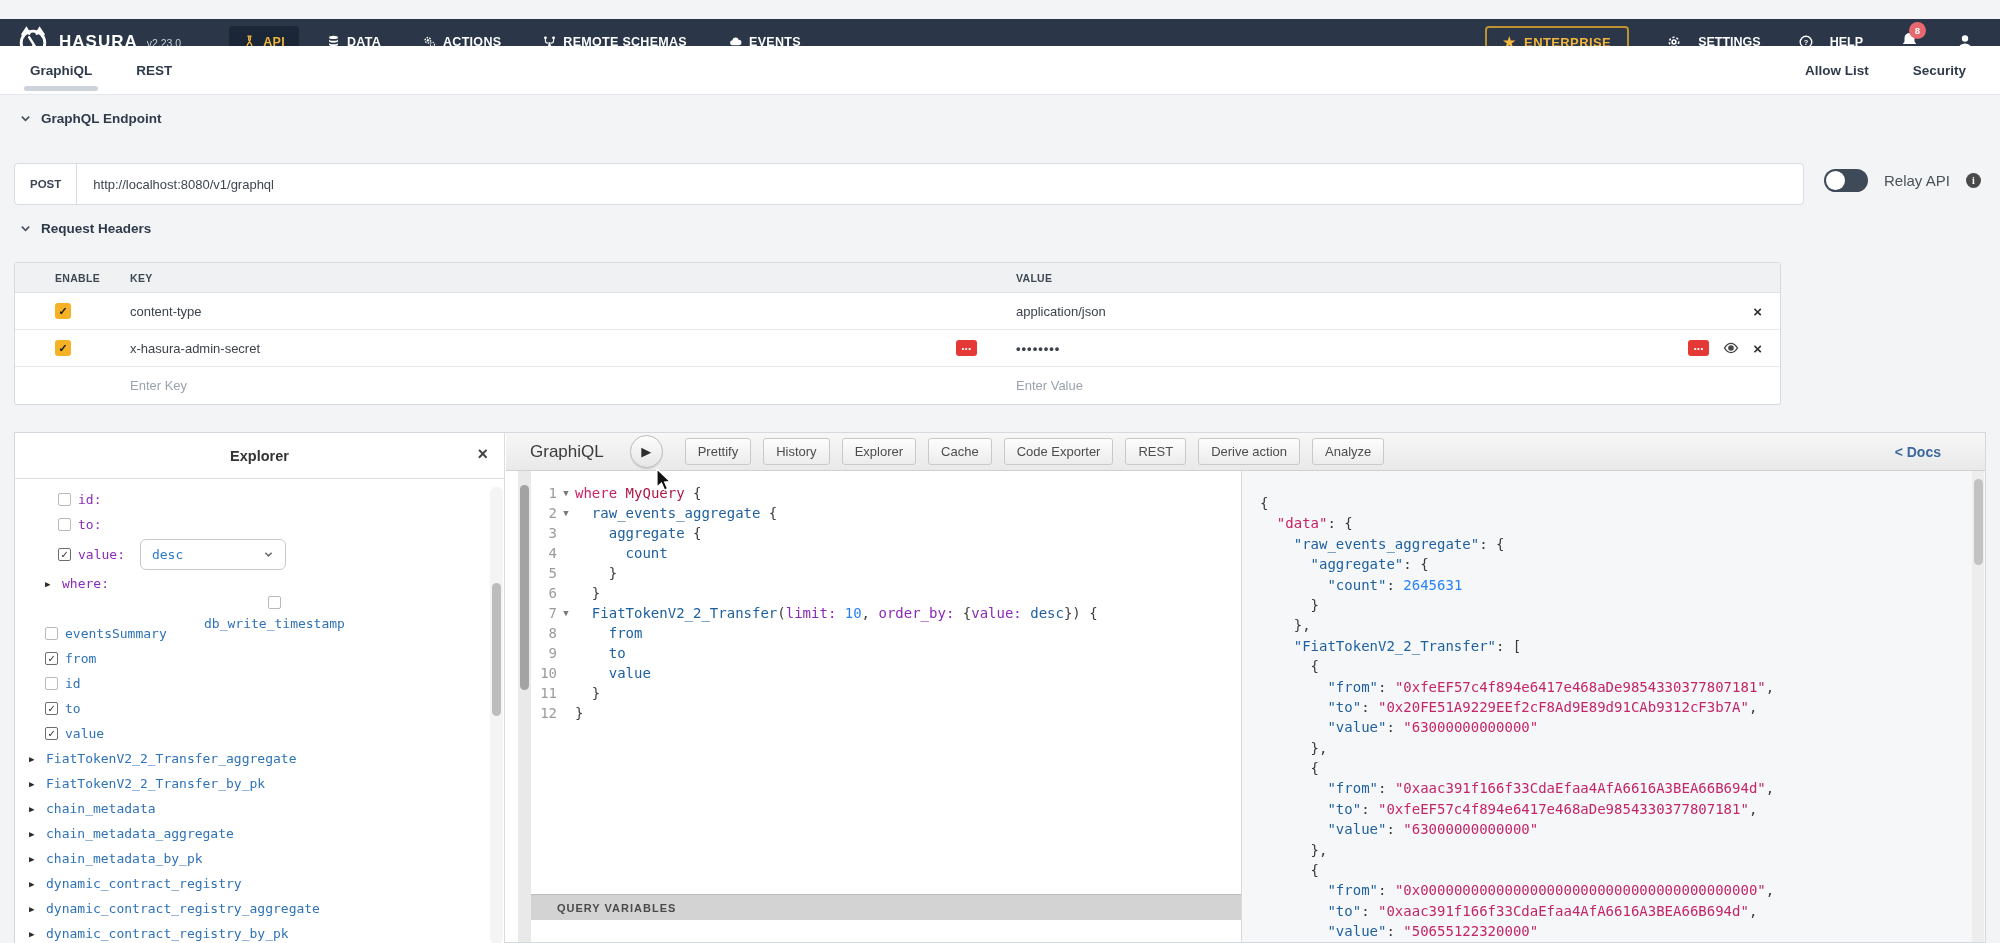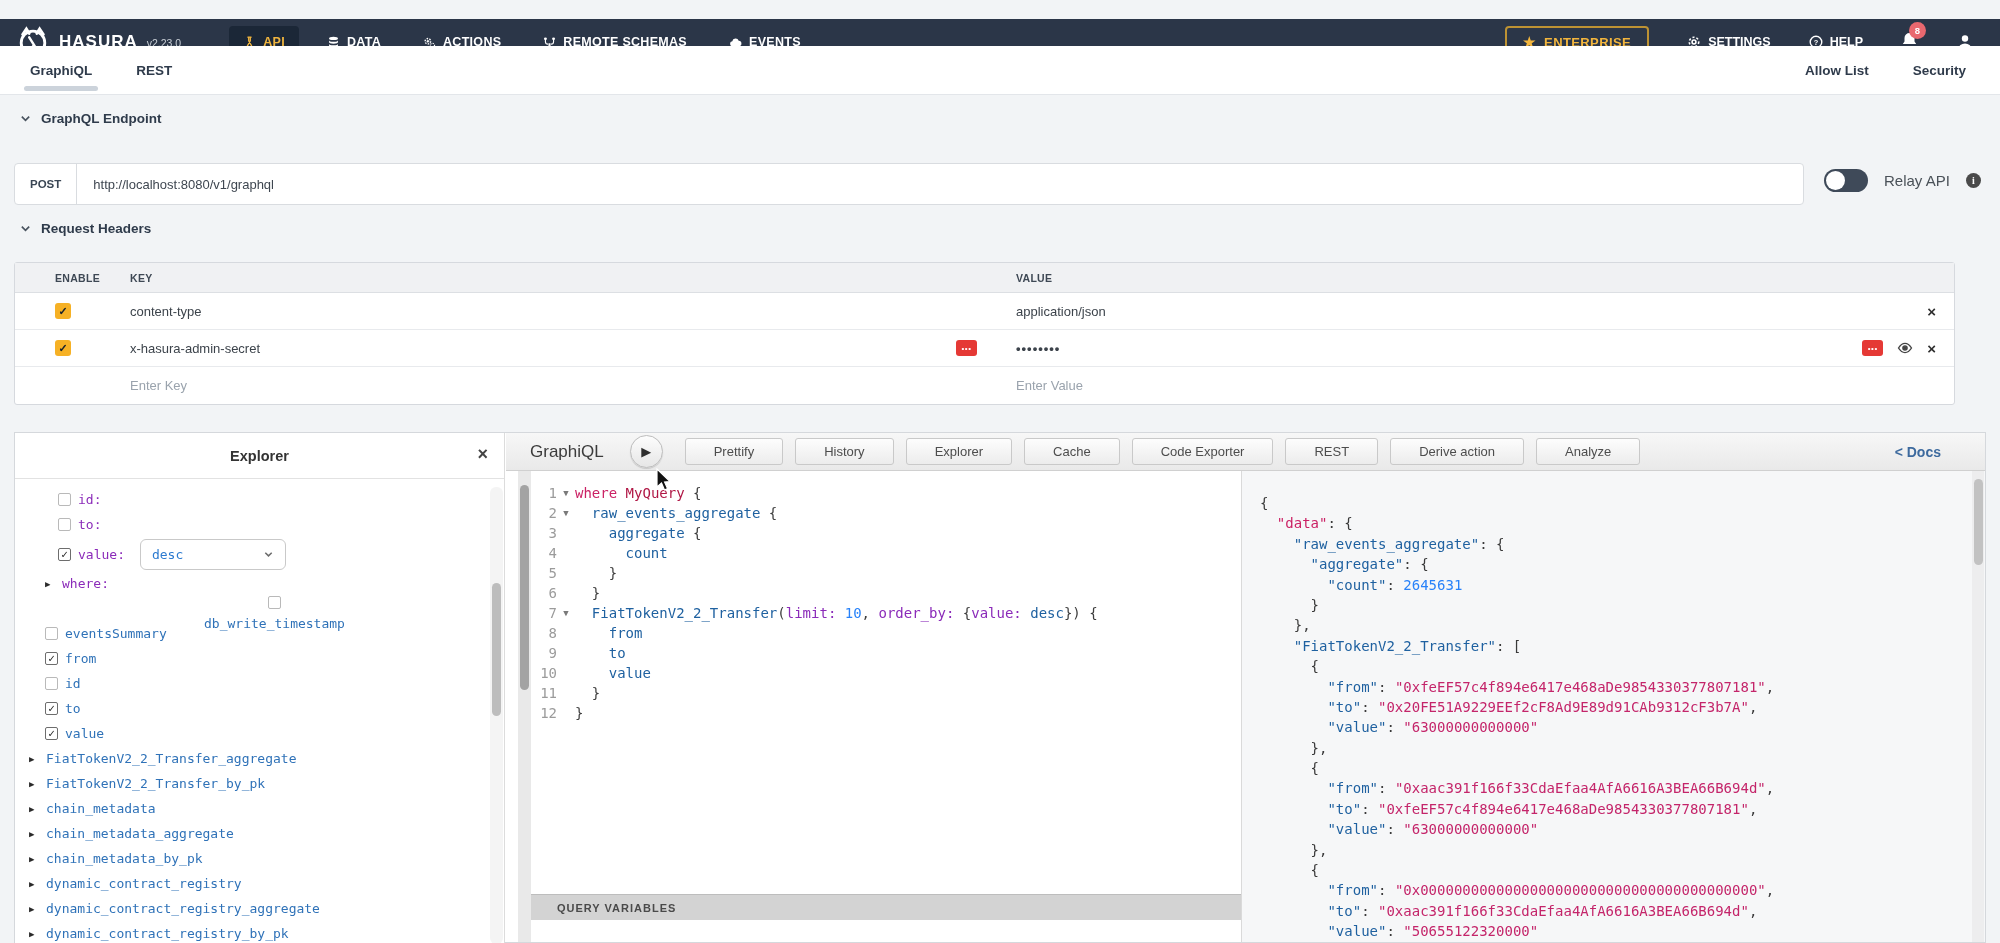--- a/index.html
+++ b/index.html
@@ -7,29 +7,29 @@
     font-family:"Liberation Sans", sans-serif; }
 
   
   #topnav { position:absolute; left:0; top:0; width:2000px; height:46px; background:#2b3648;
     display:flex; align-items:center; color:#fff;margin-top:19px; }
   #brand { display:flex; align-items:center; margin-left:16px; }
   #logo { width:34px; height:34px; }
   #brand-name { font-size:17px; font-weight:bold; letter-spacing:1px; margin-left:9px; }
   #brand-ver { font-size:10.5px; color:#c9cfd6; margin-left:9px; margin-top:2px; }
   #nav-items { display:flex; align-items:center; margin-left:48px; gap:14px; }
-  .nav-item { display:flex; align-items:flex-end; gap:7px; font-size:12.5px; font-weight:bold;
+  .nav-item { display:flex; align-items:flex-start; gap:7px; font-size:12.5px; font-weight:bold;
     letter-spacing:.3px; padding:9px 14px; border-radius:4px; cursor:pointer; white-space:nowrap; }
   .nav-item svg { width:13px; height:13px; }
   .nav-item.active { background:#1b2737; color:#eeb43f; }
   #topnav-right { margin-left:auto; display:flex; align-items:center; gap:38px; margin-right:26px; }
   #enterprise-btn { display:flex; align-items:center; gap:8px; border:2px solid #bd9233; border-radius:4px;
     padding:6px 16px; color:#f2b53d; font-size:13px; font-weight:bold; letter-spacing:.4px; cursor:pointer; }
   #enterprise-btn .star { color:#f2b53d; font-size:14px; }
-  .nav-util { display:flex; align-items:center; gap:7px; font-size:12.5px; font-weight:bold; cursor:pointer; }
+  .nav-util { display:flex; align-items:center; gap:17px; font-size:12.5px; font-weight:bold; cursor:pointer; }
   .nav-util svg { width:14px; height:14px; }
   #bell-wrap { position:relative; cursor:pointer; }
   #bell-badge { position:absolute; top:-9px; left:8px; min-width:17px; height:17px; border-radius:9px;
     background:#e9686f; color:#fff; font-size:9.5px; font-weight:bold; display:flex; align-items:center;
     justify-content:center; }
 
   
   #tabbar { position:absolute; left:0; top:46px; width:2000px; height:49px; background:#fff;
     border-bottom:1px solid #e3e6ea; display:flex; align-items:center; }
   #tabs { display:flex; margin-left:30px; gap:44px; height:100%; }
@@ -52,21 +52,21 @@
     font-size:11.5px; font-weight:bold; color:#3a4654; }
   #endpoint-url { flex:1; display:flex; align-items:center; padding-left:16px; font-size:13px; color:#3e4650; }
   #relay-group { position:absolute; left:1824px; top:169px; display:flex; align-items:center; gap:16px; }
   #relay-toggle { width:44px; height:23px; border-radius:12px; background:#3f4a59; position:relative; cursor:pointer; }
   #relay-toggle .knob { position:absolute; left:2px; top:2px; width:19px; height:19px; border-radius:50%; background:#fff; }
   #relay-label { font-size:15px; color:#4a5158; }
   .info-icon { width:15px; height:15px; border-radius:50%; background:#4a4a4a; color:#fff; font-size:10px;
     display:flex; align-items:center; justify-content:center; font-weight:bold; font-family:"Liberation Serif",serif; }
 
   
-  #headers-table { position:absolute; left:14px; top:262px; width:1941px; background:#fff;
+  #headers-table { position:absolute; left:14px; top:262px; width:1767px; background:#fff;
     border:1px solid #d6d9de; border-radius:3px; }
   .ht-row { display:grid; grid-template-columns:115px 861px 1fr; align-items:center; height:37px;
     border-bottom:1px solid #e8eaed; }
   #ht-head { height:30px; background:#f0f1f3; font-size:10.5px; font-weight:bold; color:#3e4854;
     letter-spacing:.3px; border-bottom:1px solid #dcdfe3; }
   #ht-head > div:first-child { padding-left:40px; }
   .ht-enable { padding-left:40px; display:flex; align-items:center; }
   .ht-key { font-size:13px; color:#3c434b; display:flex; align-items:center; padding-right:14px; }
   .ht-key .grow, .ht-val .grow { flex:1; }
   .ht-val { font-size:13px; color:#3c434b; display:flex; align-items:center; padding-left:25px; padding-right:18px; gap:14px; }
@@ -108,21 +108,21 @@
   
   #gq-toolbar { position:absolute; left:491px; right:0; top:0; height:38px;
     background:linear-gradient(#f7f7f7,#e9e9e9); border-bottom:1px solid #d0d0d0;
     display:flex; align-items:center; }
   #gq-title { font-size:17px; color:#3b3b3b; margin-left:24px; }
   #gq-play { width:33px; height:33px; border-radius:50%; border:1px solid #bdbdbd; margin-left:26px;
     background:linear-gradient(#fdfdfd,#e6e6e6); display:flex; align-items:center; justify-content:center;
     font-size:13px; color:#2e2e2e; cursor:pointer; box-shadow:0 1px 1px rgba(0,0,0,.15); }
   #gq-buttons { display:flex; gap:12px; margin-left:22px; }
   .gq-btn { border:1px solid #c9c9c9; border-radius:3px; background:linear-gradient(#fdfdfd,#ececec);
-    font-size:13px; color:#4d4d4d; padding:5px 28px; cursor:pointer; white-space:nowrap; font-family:"Liberation Sans",sans-serif; }
+    font-size:13px; color:#4d4d4d; padding:5px 12px; cursor:pointer; white-space:nowrap; font-family:"Liberation Sans",sans-serif; }
   #docs-btn { margin-left:auto; margin-right:44px; color:#3d6a9e; font-size:14px; font-weight:bold; cursor:pointer; }
 
   
   #editor-strip { position:absolute; left:503px; top:38px; width:13px; bottom:0; background:#e9e9e9; }
   #editor-strip .thumb { position:absolute; left:2px; top:14px; width:9px; height:205px; background:#a3a3a3; border-radius:5px; }
   #editor { position:absolute; left:516px; top:38px; width:710px; bottom:0; background:#fff; overflow:hidden; }
   #editor-lines { padding-top:12px; font-family:"DejaVu Sans Mono", monospace; font-size:14px; }
   .cl { display:flex; height:20px; line-height:20px; }
   .cl .ln { width:26px; text-align:right; color:#9b9b9b; flex:none; }
   .cl .fold { width:18px; text-align:center; color:#7a7a7a; font-size:9px; flex:none; }

